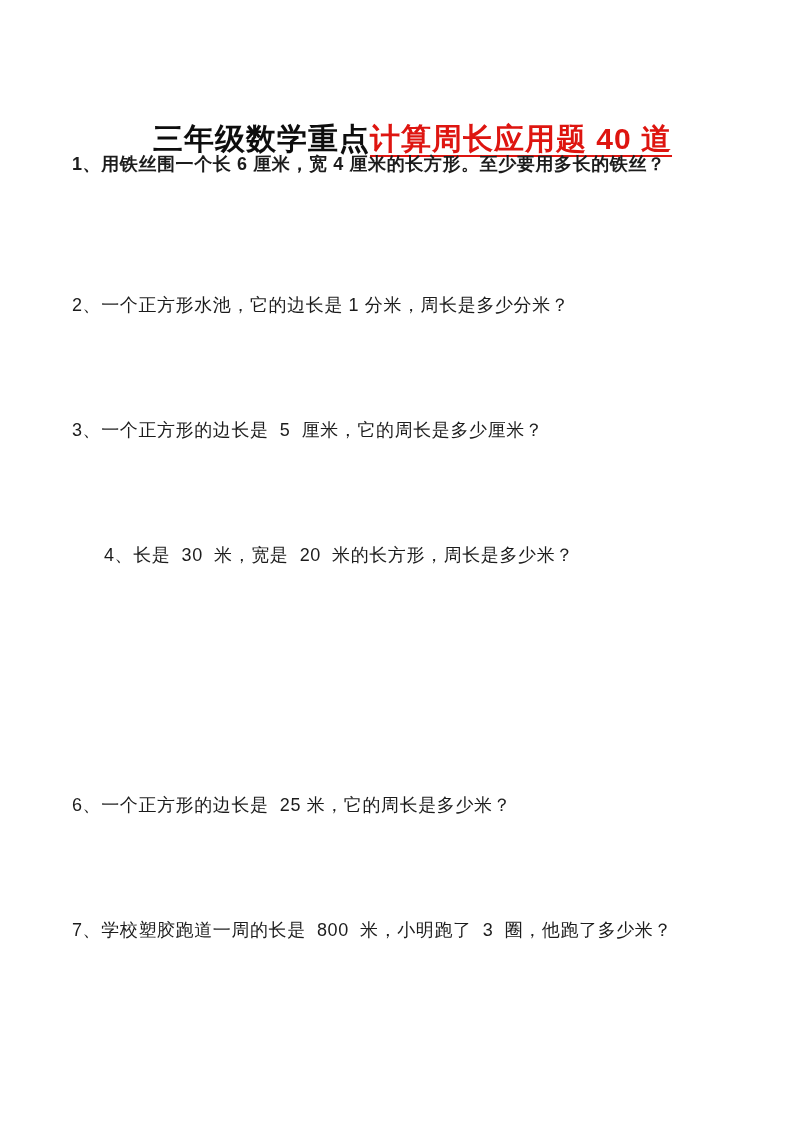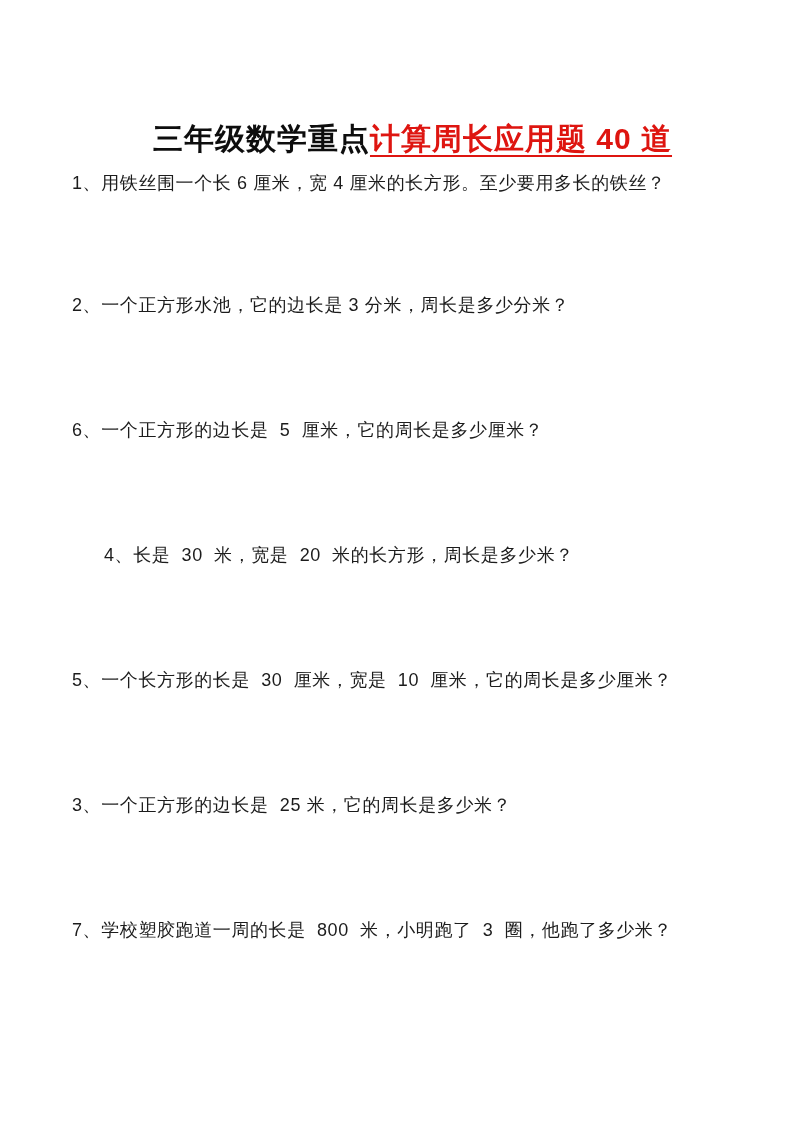--- a/index.html
+++ b/index.html
@@ -38,36 +38,35 @@
   }
   .question {
     position: absolute;
     left: 72px;
     font-size: 18px;
     line-height: 24px;
     color: #1c1c1c;
     letter-spacing: 0.6px;
     white-space: pre;
   }
-  .q0 { top: 171px; }
+  .q0 { top: 152px; font-weight: bold; }
   .q1 { top: 293px; }
   .q2 { top: 418px; }
   .q3 { top: 543px; margin-left: 32px; }
   .q4 { top: 668px; }
   .q5 { top: 793px; }
   .q6 { top: 918px; }
 </style>
 </head>
 <body>
 
 <div class="page">
 
   <h1 class="doc-title"><span>三年级数学重点</span><span class="title-highlight">计算周长应用题 40 道</span></h1>
 
   <div class="question q0">1、用铁丝围一个长 6 厘米，宽 4 厘米的长方形。至少要用多长的铁丝？</div>
-  <div class="question q1">2、一个正方形水池，它的边长是 3 分米，周长是多少分米？</div>
-  <div class="question q2">6、一个正方形的边长是  5  厘米，它的周长是多少厘米？</div>
+  <div class="question q1">2、一个正方形水池，它的边长是 1 分米，周长是多少分米？</div>
+  <div class="question q2">3、一个正方形的边长是  5  厘米，它的周长是多少厘米？</div>
   <div class="question q3">4、长是  30  米，宽是  20  米的长方形，周长是多少米？</div>
-  <div class="question q4">5、一个长方形的长是  30  厘米，宽是  10  厘米，它的周长是多少厘米？</div>
-  <div class="question q5">3、一个正方形的边长是  25 米，它的周长是多少米？</div>
+  <div class="question q5">6、一个正方形的边长是  25 米，它的周长是多少米？</div>
   <div class="question q6">7、学校塑胶跑道一周的长是  800  米，小明跑了  3  圈，他跑了多少米？</div>
 
 </div>
 
 </body></html>

